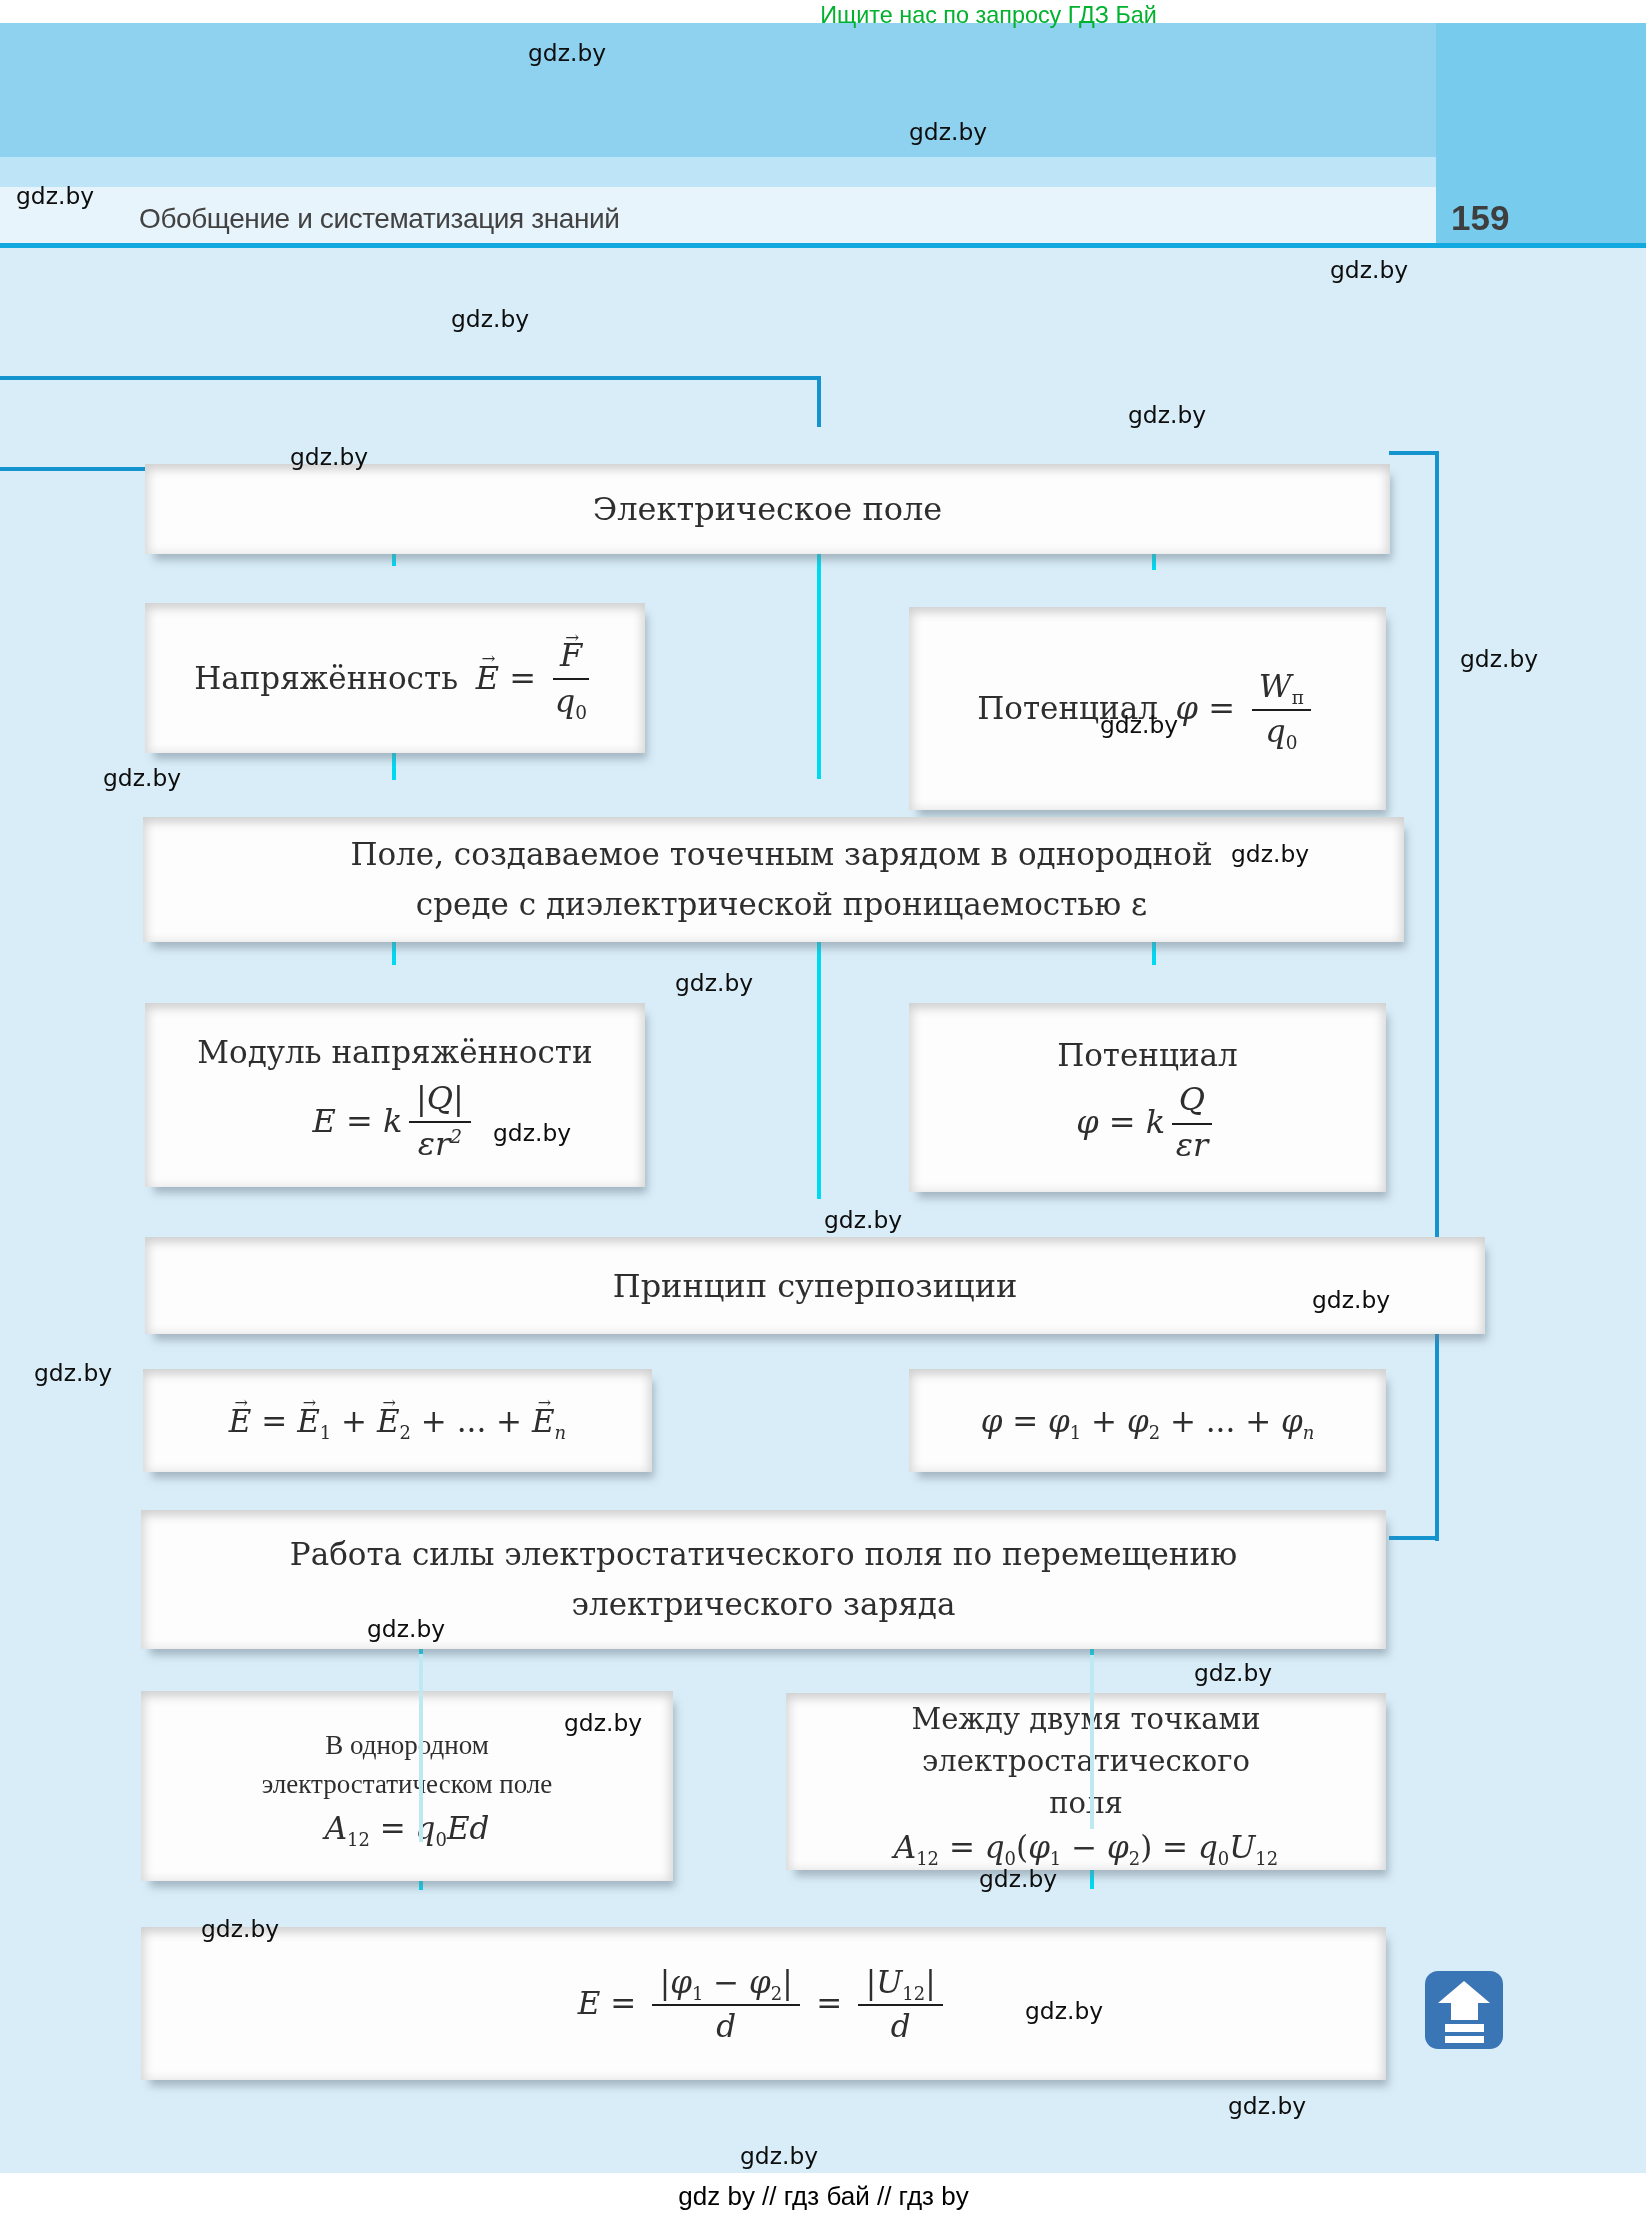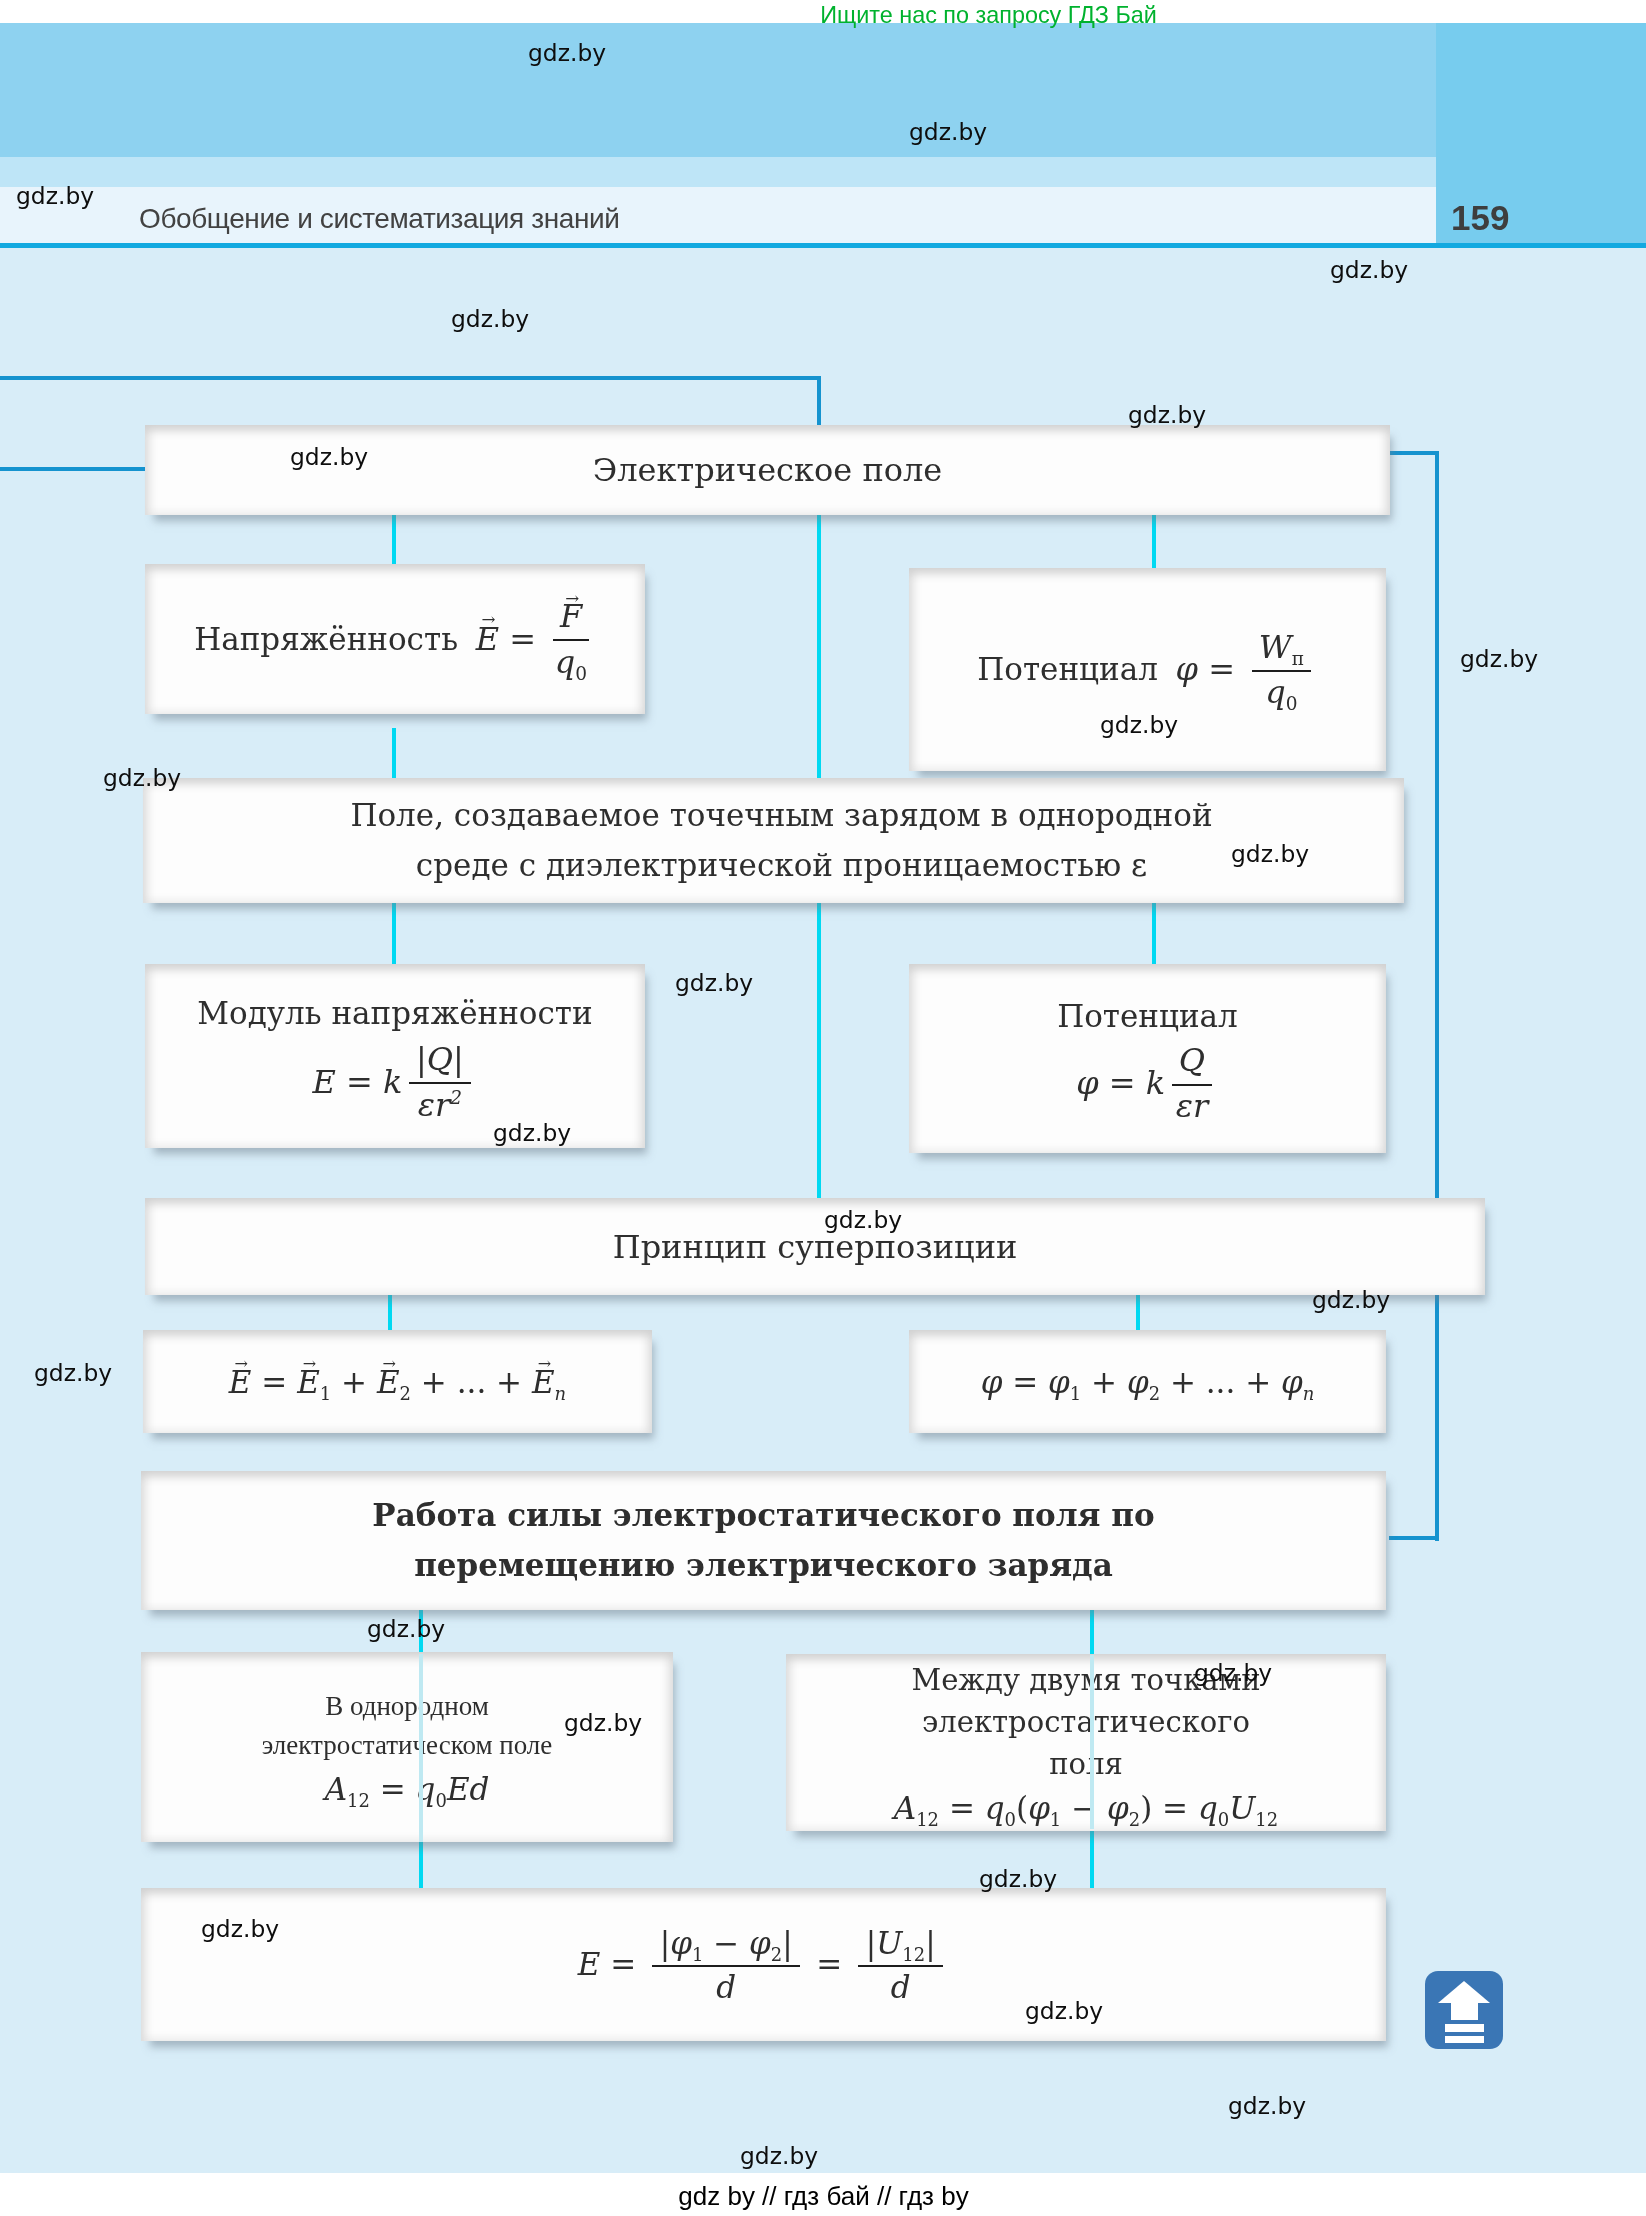--- a/index.html
+++ b/index.html
@@ -33,21 +33,21 @@
 
   
   .box{position:absolute;background:#fdfdfd;z-index:2;color:#2e2e2e;
        display:flex;flex-direction:column;align-items:center;justify-content:center;
        font-family:"DejaVu Serif",serif;text-align:center;
        box-shadow:
          inset 0 12px 9.7px -6.4px #d0d0d0,
          inset 12px 0 9.7px -8px #dbdbdb,
          inset -12px 0 9.7px -8px #dbdbdb,
          inset 0 -9.7px 8px -7.3px #e9e9e9,
-         5.6px 8.9px 8px -3.2px rgba(110,125,140,.5);}
+         5.6px 8.9px 8px -3.2px rgba(110,125,140,.5); margin-top: 39px;}
   .box-title{font-size:31px;line-height:1.5;}
   .row-box{flex-direction:row;gap:17.7px;}
 
   
   .formula{display:flex;align-items:center;justify-content:center;
            font-family:"DejaVu Serif",serif;font-size:32px;white-space:pre;z-index:2;}
   .formula .tok{display:inline-block;}
   .it{font-style:italic;}
   .formula sub{font-size:0.58em;font-style:normal;line-height:0;}
   .formula sub.it{font-style:italic;}
@@ -148,21 +148,21 @@
 
   <div class="box" style="left:143px;top:1330px;width:509px;height:103px;">
     <span class="formula" style="font-size:31px;"><span class="tok it"><span class="vec">E</span></span><span class="tok"> = </span><span class="tok it"><span class="vec">E</span><sub>1</sub></span><span class="tok"> + </span><span class="tok it"><span class="vec">E</span><sub>2</sub></span><span class="tok"> + ... + </span><span class="tok it"><span class="vec">E</span><sub class="it">n</sub></span></span>
   </div>
 
   <div class="box" style="left:909px;top:1330px;width:477px;height:103px;">
     <span class="formula" style="font-size:31px;"><span class="tok it">φ</span><span class="tok"> = </span><span class="tok it">φ<sub>1</sub></span><span class="tok"> + </span><span class="tok it">φ<sub>2</sub></span><span class="tok"> + ... + </span><span class="tok it">φ<sub class="it">n</sub></span></span>
   </div>
 
   <div class="box" style="left:141px;top:1471px;width:1245px;height:139px;">
-    <div class="box-title" style="max-width:967px;line-height:1.6;font-weight:bold;">Работа силы электростатического поля по перемещению электрического заряда</div>
+    <div class="box-title" style="max-width:967px;line-height:1.6;">Работа силы электростатического поля по перемещению электрического заряда</div>
   </div>
 
   <div class="box" style="left:141px;top:1652px;width:532px;height:190px;">
     <div class="box-title" style="max-width:355px;font-size:27px;line-height:1.45;font-family:Liberation Serif, serif;">В однородном электростатическом поле</div>
     <div class="formula" style="font-size:31px;margin-top:6.4px;"><span class="tok it">A<sub>12</sub></span><span class="tok"> = </span><span class="tok it">q<sub>0</sub></span><span class="tok it">Ed</span></div>
   </div>
 
   <div class="box" style="left:786px;top:1654px;width:600px;height:177px;">
     <div class="box-title" style="max-width:379px;font-size:29px;line-height:1.45;">Между двумя точками электростатического поля</div>
     <div class="formula" style="font-size:31px;margin-top:4.8px;"><span class="tok it">A<sub>12</sub></span><span class="tok"> = </span><span class="tok it">q<sub>0</sub></span><span class="tok">(</span><span class="tok it">φ<sub>1</sub></span><span class="tok"> − </span><span class="tok it">φ<sub>2</sub></span><span class="tok">) = </span><span class="tok it">q<sub>0</sub></span><span class="tok it">U<sub>12</sub></span></div>

